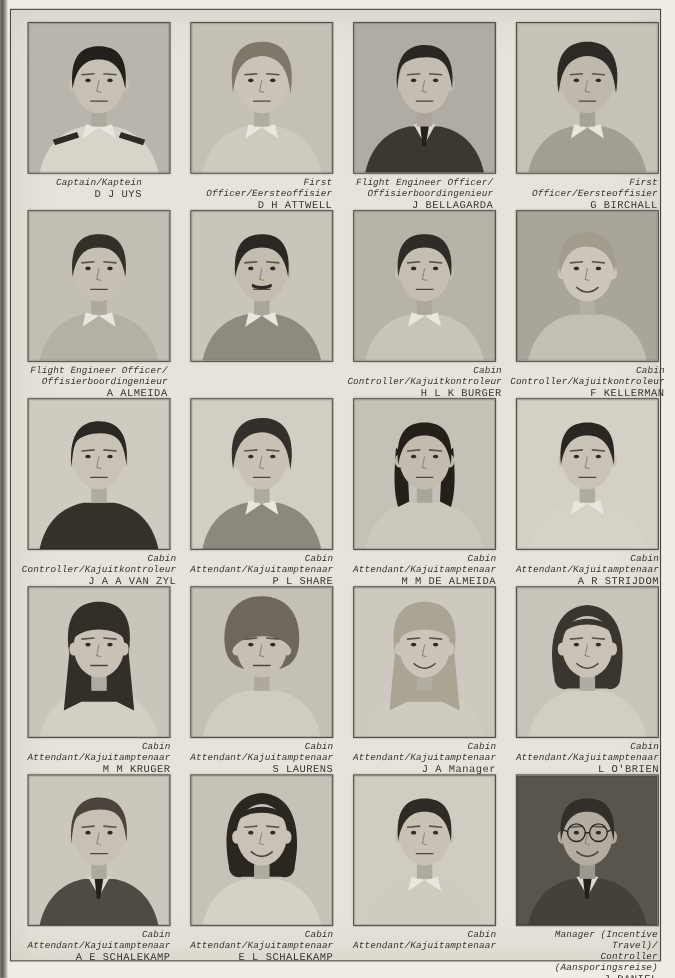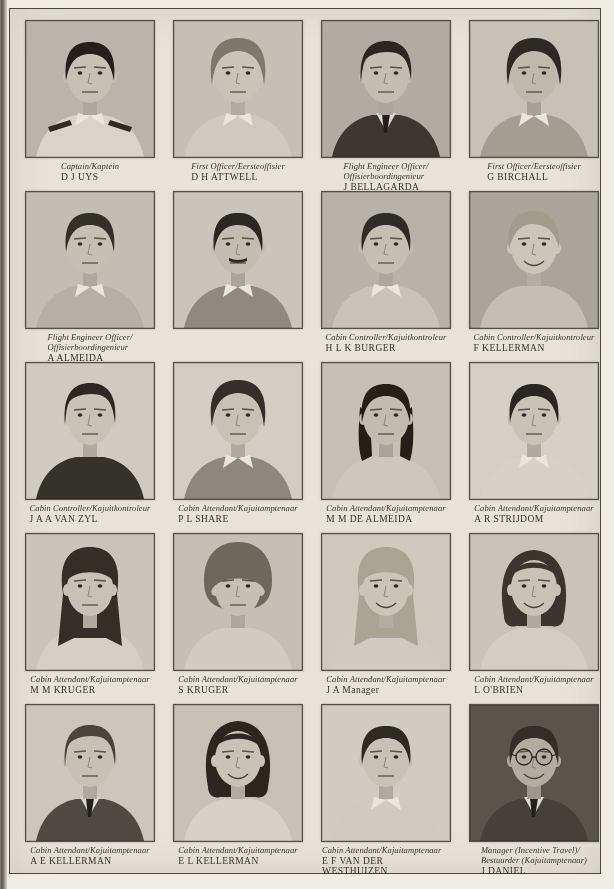--- a/index.html
+++ b/index.html
@@ -29,21 +29,21 @@
   .photo{
     width:128px;height:136px;
     border:1px solid #55504a;
     box-sizing:content-box;
     background:#c0bcb2;
     box-shadow:0 0 2px rgba(60,55,45,.35);
     overflow:hidden;flex:0 0 auto;
   }
   .photo svg{display:block;}
   .caption{
-    margin-top:3px;text-align:left;color:#38332b;line-height:10px;
+    margin-top:3px;text-align:right;color:#38332b;line-height:10px;font-family:Liberation Mono, monospace;
   }
   .role-line{
     display:block;font-style:italic;font-size:8.5px;letter-spacing:.1px;
   }
   .person-name{
     display:block;font-size:9.5px;letter-spacing:.45px;margin-top:1px;
     font-style:normal;
   }
 </style>
 </head>
@@ -414,21 +414,21 @@
             <path d="M48,47 L60,46 M68,46 L80,47" stroke="#57534b" stroke-width="1.5" fill="none"></path>
             <ellipse cx="54" cy="52" rx="2.4" ry="1.7" fill="#2f2b26"></ellipse>
             <ellipse cx="74" cy="52" rx="2.4" ry="1.7" fill="#2f2b26"></ellipse>
             <path d="M64,52 L62,62 L66,63" stroke="#8d867a" stroke-width="1" fill="none"></path>
             <path d="M56,71 L72,71" stroke="#4a453d" stroke-width="1.2" fill="none"></path>
             <rect width="128" height="136" fill="none" stroke="#000" opacity="0.15" stroke-width="2"></rect>
           </svg>
         </div>
     <div class="caption">
       <span class="roles"><span class="role-line">Cabin Attendant/Kajuitamptenaar</span></span>
-      <span class="person-name">S KRUGER</span>
+      <span class="person-name">S LAURENS</span>
     </div>
   </div>
 
   <div class="cell">
     <div class="photo">
           <svg width="128" height="136" viewBox="0 0 128 136" xmlns="http://www.w3.org/2000/svg">
             <rect width="128" height="136" fill="#cdc9bf"></rect>
             <path d="M10,136 C16,108 34,97 50,94 L78,94 C94,97 112,108 118,136 Z" fill="#cfcbc1"></path>
             <path d="M37,60 C31,22 48,13 64,13 C80,13 97,22 91,60 L96,112 L80,104 L48,104 L32,112 Z" fill="#aaa495"></path>
             <rect x="57" y="72" width="14" height="22" fill="#cbc5b9"></rect>
@@ -493,21 +493,21 @@
             <path d="M48,47 L60,46 M68,46 L80,47" stroke="#57534b" stroke-width="1.5" fill="none"></path>
             <ellipse cx="54" cy="52" rx="2.4" ry="1.7" fill="#2f2b26"></ellipse>
             <ellipse cx="74" cy="52" rx="2.4" ry="1.7" fill="#2f2b26"></ellipse>
             <path d="M64,52 L62,62 L66,63" stroke="#8d867a" stroke-width="1" fill="none"></path>
             <path d="M56,71 L72,71" stroke="#4a453d" stroke-width="1.2" fill="none"></path>
             <rect width="128" height="136" fill="none" stroke="#000" opacity="0.15" stroke-width="2"></rect>
           </svg>
         </div>
     <div class="caption">
       <span class="roles"><span class="role-line">Cabin Attendant/Kajuitamptenaar</span></span>
-      <span class="person-name">A E KELLERMAN</span>
+      <span class="person-name">A E SCHALEKAMP</span>
     </div>
   </div>
 
   <div class="cell">
     <div class="photo">
           <svg width="128" height="136" viewBox="0 0 128 136" xmlns="http://www.w3.org/2000/svg">
             <rect width="128" height="136" fill="#c6c2b8"></rect>
             <path d="M10,136 C16,108 34,97 50,94 L78,94 C94,97 112,108 118,136 Z" fill="#d5d1c7"></path>
             <path d="M34,82 C28,50 34,18 64,16 C94,18 100,50 94,82 C94,90 88,94 82,92 L46,92 C40,94 34,90 34,82 Z" fill="#2b2620"></path>
             <rect x="57" y="72" width="14" height="22" fill="#c9c3b7"></rect>
@@ -519,21 +519,21 @@
             <path d="M48,47 L60,46 M68,46 L80,47" stroke="#57534b" stroke-width="1.5" fill="none"></path>
             <ellipse cx="54" cy="52" rx="2.4" ry="1.7" fill="#2f2b26"></ellipse>
             <ellipse cx="74" cy="52" rx="2.4" ry="1.7" fill="#2f2b26"></ellipse>
             <path d="M64,52 L62,62 L66,63" stroke="#8d867a" stroke-width="1" fill="none"></path>
             <path d="M54,69 Q64,78 74,69" stroke="#4a453d" stroke-width="1.4" fill="none"></path>
             <rect width="128" height="136" fill="none" stroke="#000" opacity="0.15" stroke-width="2"></rect>
           </svg>
         </div>
     <div class="caption">
       <span class="roles"><span class="role-line">Cabin Attendant/Kajuitamptenaar</span></span>
-      <span class="person-name">E L KELLERMAN</span>
+      <span class="person-name">E L SCHALEKAMP</span>
     </div>
   </div>
 
   <div class="cell">
     <div class="photo">
           <svg width="128" height="136" viewBox="0 0 128 136" xmlns="http://www.w3.org/2000/svg">
             <rect width="128" height="136" fill="#d0ccc2"></rect>
             <path d="M10,136 C16,108 34,97 50,94 L78,94 C94,97 112,108 118,136 Z" fill="#cfcbc1"></path>
             <path d="M52,92 L64,95 L49,105 Z" fill="#e9e6dd"></path>
             <path d="M76,92 L64,95 L79,105 Z" fill="#e9e6dd"></path>
@@ -546,21 +546,20 @@
             <path d="M48,47 L60,46 M68,46 L80,47" stroke="#57534b" stroke-width="1.5" fill="none"></path>
             <ellipse cx="54" cy="52" rx="2.4" ry="1.7" fill="#2f2b26"></ellipse>
             <ellipse cx="74" cy="52" rx="2.4" ry="1.7" fill="#2f2b26"></ellipse>
             <path d="M64,52 L62,62 L66,63" stroke="#8d867a" stroke-width="1" fill="none"></path>
             <path d="M56,71 L72,71" stroke="#4a453d" stroke-width="1.2" fill="none"></path>
             <rect width="128" height="136" fill="none" stroke="#000" opacity="0.15" stroke-width="2"></rect>
           </svg>
         </div>
     <div class="caption">
       <span class="roles"><span class="role-line">Cabin Attendant/Kajuitamptenaar</span></span>
-      <span class="person-name">E F VAN DER WESTHUIZEN</span>
     </div>
   </div>
 
   <div class="cell">
     <div class="photo">
           <svg width="128" height="136" viewBox="0 0 128 136" xmlns="http://www.w3.org/2000/svg">
             <rect width="128" height="136" fill="#59544c"></rect>
             <path d="M10,136 C16,108 34,97 50,94 L78,94 C94,97 112,108 118,136 Z" fill="#45403a"></path>
             <path d="M54,92 L64,110 L74,92 Z" fill="#ddd9cf"></path>
             <path d="M60,93 L68,93 L65,112 L62,112 Z" fill="#22201c"></path>
@@ -577,18 +576,18 @@
             <path d="M54,69 Q64,78 74,69" stroke="#4a453d" stroke-width="1.4" fill="none"></path>
             <g stroke="#2b2722" stroke-width="1.3" fill="none">
               <circle cx="54" cy="52" r="8"></circle>
               <circle cx="74" cy="52" r="8"></circle>
               <path d="M62,52 L66,52 M46,51 L41,49 M82,51 L87,49"></path>
             </g>
             <rect width="128" height="136" fill="none" stroke="#000" opacity="0.15" stroke-width="2"></rect>
           </svg>
         </div>
     <div class="caption">
-      <span class="roles"><span class="role-line">Manager (Incentive Travel)/</span><span class="role-line">Bestuurder (Kajuitamptenaar)</span></span>
+      <span class="roles"><span class="role-line">Manager (Incentive Travel)/</span><span class="role-line">Controller (Aansporingsreise)</span></span>
       <span class="person-name">J DANIEL</span>
     </div>
   </div>
 </div>
 </div>
 
 </body></html>

